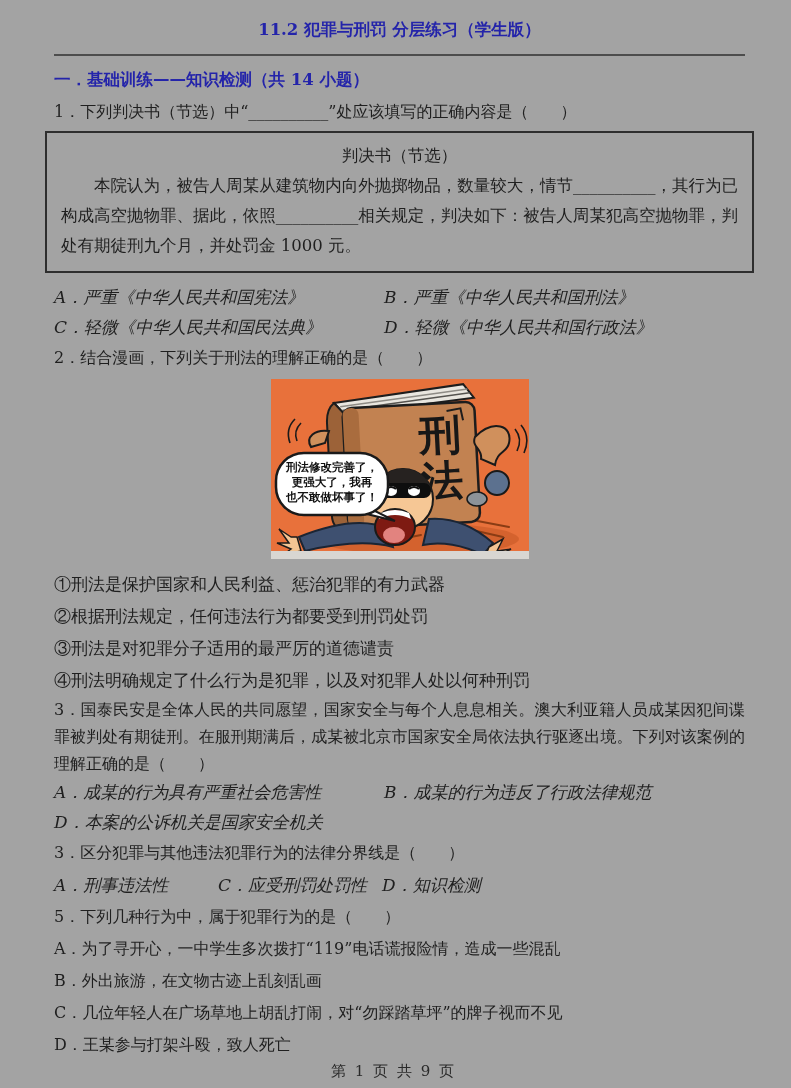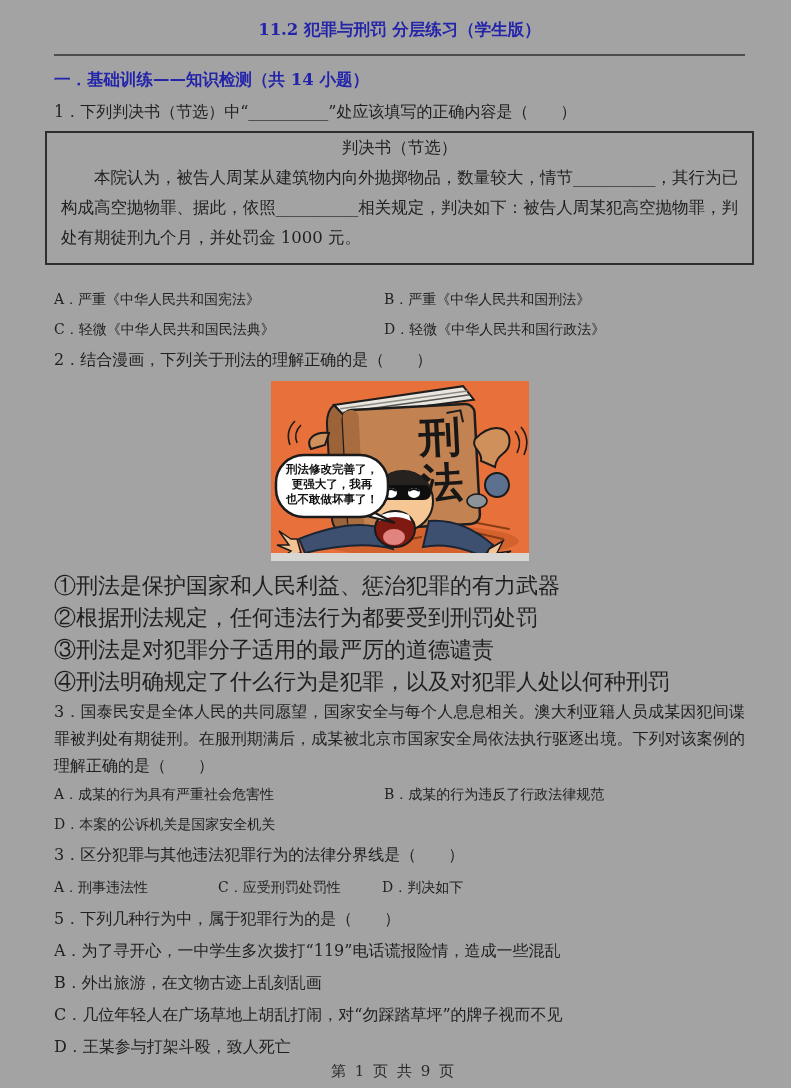--- a/index.html
+++ b/index.html
@@ -31,46 +31,46 @@
     font-weight: bold;
     color: #2424AA;
     line-height: 32px;
     margin-top: 8px;
   }
   .line { font-size: 16px; line-height: 32px; }
   .para { font-size: 16px; line-height: 27px; text-align: justify; }
 
   .judgment-box {
     border: 2px solid #2e2e2e;
-    margin: 3px -9px 19px -9px;
-    padding: 0 14px 10px 14px;
+    margin: 3px -9px 9px -9px;
+    padding: 8px 14px 10px 14px;
   }
   .judgment-title {
     text-align: center;
     font-size: 16.5px;
     line-height: 30px;
   }
   .judgment-body {
     font-size: 16.5px;
     line-height: 30px;
     text-indent: 2em;
     text-align: justify;
   }
 
-  .opt-row { display: flex; font-size: 14px; line-height: 30px; }
+  .opt-row { display: flex; font-size: 17px; line-height: 30px; font-style: italic; }
   .opt-2col > span { width: 330px; flex: 0 0 auto; }
   .opt-2col > span:last-child { width: auto; }
   .opt-4col > span { width: 164px; flex: 0 0 auto; }
   .opt-4col > span:last-child { width: auto; }
 
   .cartoon-wrap {
     width: 258px;
     margin: 5px auto 5px auto;
   }
-  .statement { font-size: 22px; line-height: 32px; }
+  .statement { font-size: 17px; line-height: 32px; }
 
   .footer {
     position: absolute;
     bottom: 7px; left: 0; right: 4px;
     text-align: center;
     font-size: 15px;
     color: #2a2a2a;
     letter-spacing: 2px;
   }
 </style>
@@ -192,21 +192,21 @@
       <span>B．成某的行为违反了行政法律规范</span>
     </div>
     <div class="opt-row opt-2col">
       <span>D．本案的公诉机关是国家安全机关</span>
     </div>
 
     <div class="line">3．区分犯罪与其他违法犯罪行为的法律分界线是（　　）</div>
     <div class="opt-row opt-4col" style="line-height:32px">
       <span>A．刑事违法性</span>
       <span>C．应受刑罚处罚性</span>
-      <span>D．判决如下</span>
+      <span>D．知识检测</span>
     </div>
 
     <div class="line">5．下列几种行为中，属于犯罪行为的是（　　）</div>
     <div class="line">A．为了寻开心，一中学生多次拨打“119”电话谎报险情，造成一些混乱</div>
     <div class="line">B．外出旅游，在文物古迹上乱刻乱画</div>
     <div class="line">C．几位年轻人在广场草地上胡乱打闹，对“勿踩踏草坪”的牌子视而不见</div>
     <div class="line">D．王某参与打架斗殴，致人死亡</div>
 
   </div>
 

